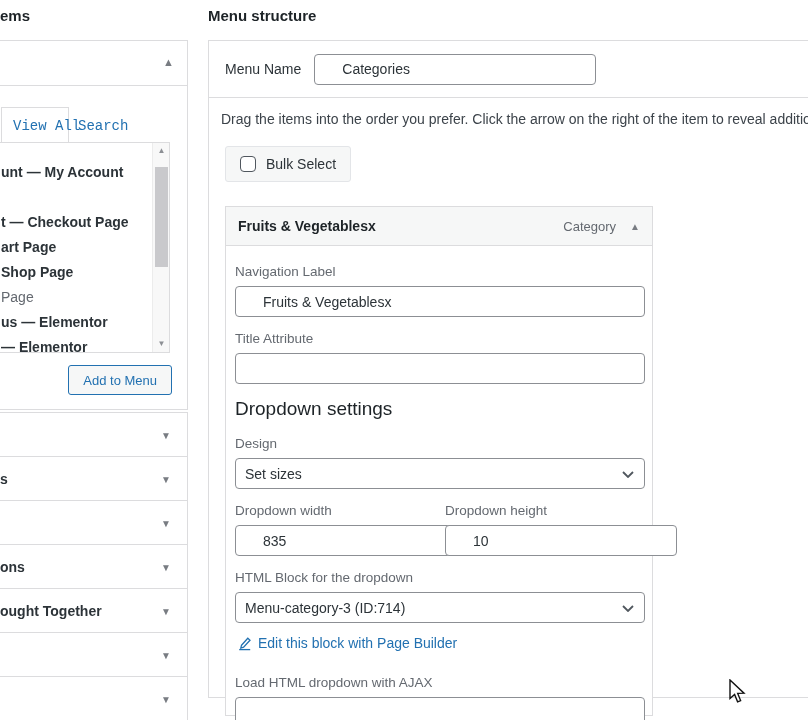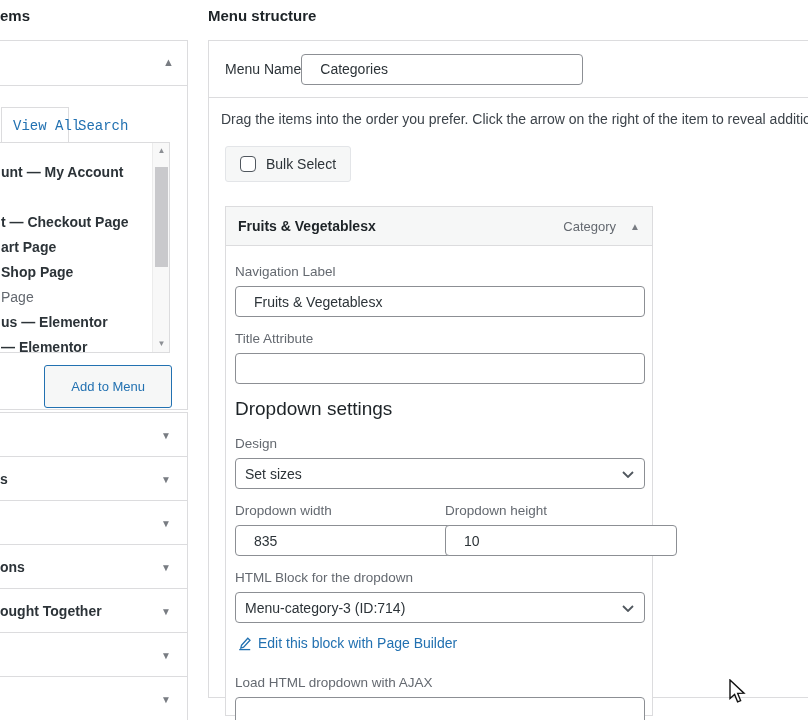--- a/index.html
+++ b/index.html
@@ -42,21 +42,21 @@
   #scrollbar {
     position:absolute; right:0; top:0; width:17px; height:100%;
     background:#f8f8f8; border-left:1px solid #ececec;
   }
   .scroll-arrow { position:absolute; left:0; width:17px; height:16px; font-size:8px;
     color:#8c8f94; text-align:center; line-height:16px; }
   #scroll-up { top:0; }
   #scroll-down { bottom:0; }
   #scroll-thumb { position:absolute; left:2px; top:24px; width:13px; height:100px; background:#c9c9cc; }
   #add-to-menu-btn {
-    position:absolute; right:15px; top:324px; height:43px; padding:0 26px;
+    position:absolute; right:15px; top:324px; height:30px; padding:0 14px;
     background:#f6f7f7; border:1px solid #2271b1; border-radius:3px;
     color:#2271b1; font-size:13px; font-family:inherit; cursor:pointer;
   }
   #accordion {
     position:absolute; left:0; top:412px; width:188px;
     border-right:1px solid #dcdcde; border-top:1px solid #dcdcde;
   }
   .accordion-row {
     position:relative; height:44px; background:#fff; border-bottom:1px solid #dcdcde;
     display:flex; align-items:center; cursor:pointer;
@@ -65,24 +65,24 @@
   .accordion-chevron { position:absolute; right:16px; top:17px; font-size:10px; color:#787c82; }
   
   #main-panel {
     position:absolute; left:208px; top:40px; width:640px; height:658px;
     background:#fff; border:1px solid #dcdcde;
   }
   #menu-name-row {
     height:57px; border-bottom:1px solid #dcdcde;
     display:flex; align-items:center; padding-left:16px;
   }
-  #menu-name-label { color:#2c3338; }
+  #menu-name-label { color:#2c3338; margin-right:13px; }
   .text-input {
     height:31px; border:1px solid #8c8f94; border-radius:4px; background:#fff;
-    font-family:inherit; font-size:14px; color:#2c3338; padding:0 18px; outline:none;
+    font-family:inherit; font-size:14px; color:#2c3338; padding:0 27px; outline:none;
   }
   #menu-name-input { width:282px; }
   #instruction { position:absolute; left:12px; top:70px; white-space:nowrap; color:#3c434a; }
   #bulk-select-box {
     position:absolute; left:16px; top:105px; height:36px; padding:0 14px;
     background:#f6f7f7; border:1px solid #e3e5e8; border-radius:3px;
     display:flex; align-items:center; gap:10px;
   }
   #bulk-select-checkbox {
     width:16px; height:16px; appearance:none; border:1px solid #50575e; border-radius:4px;

